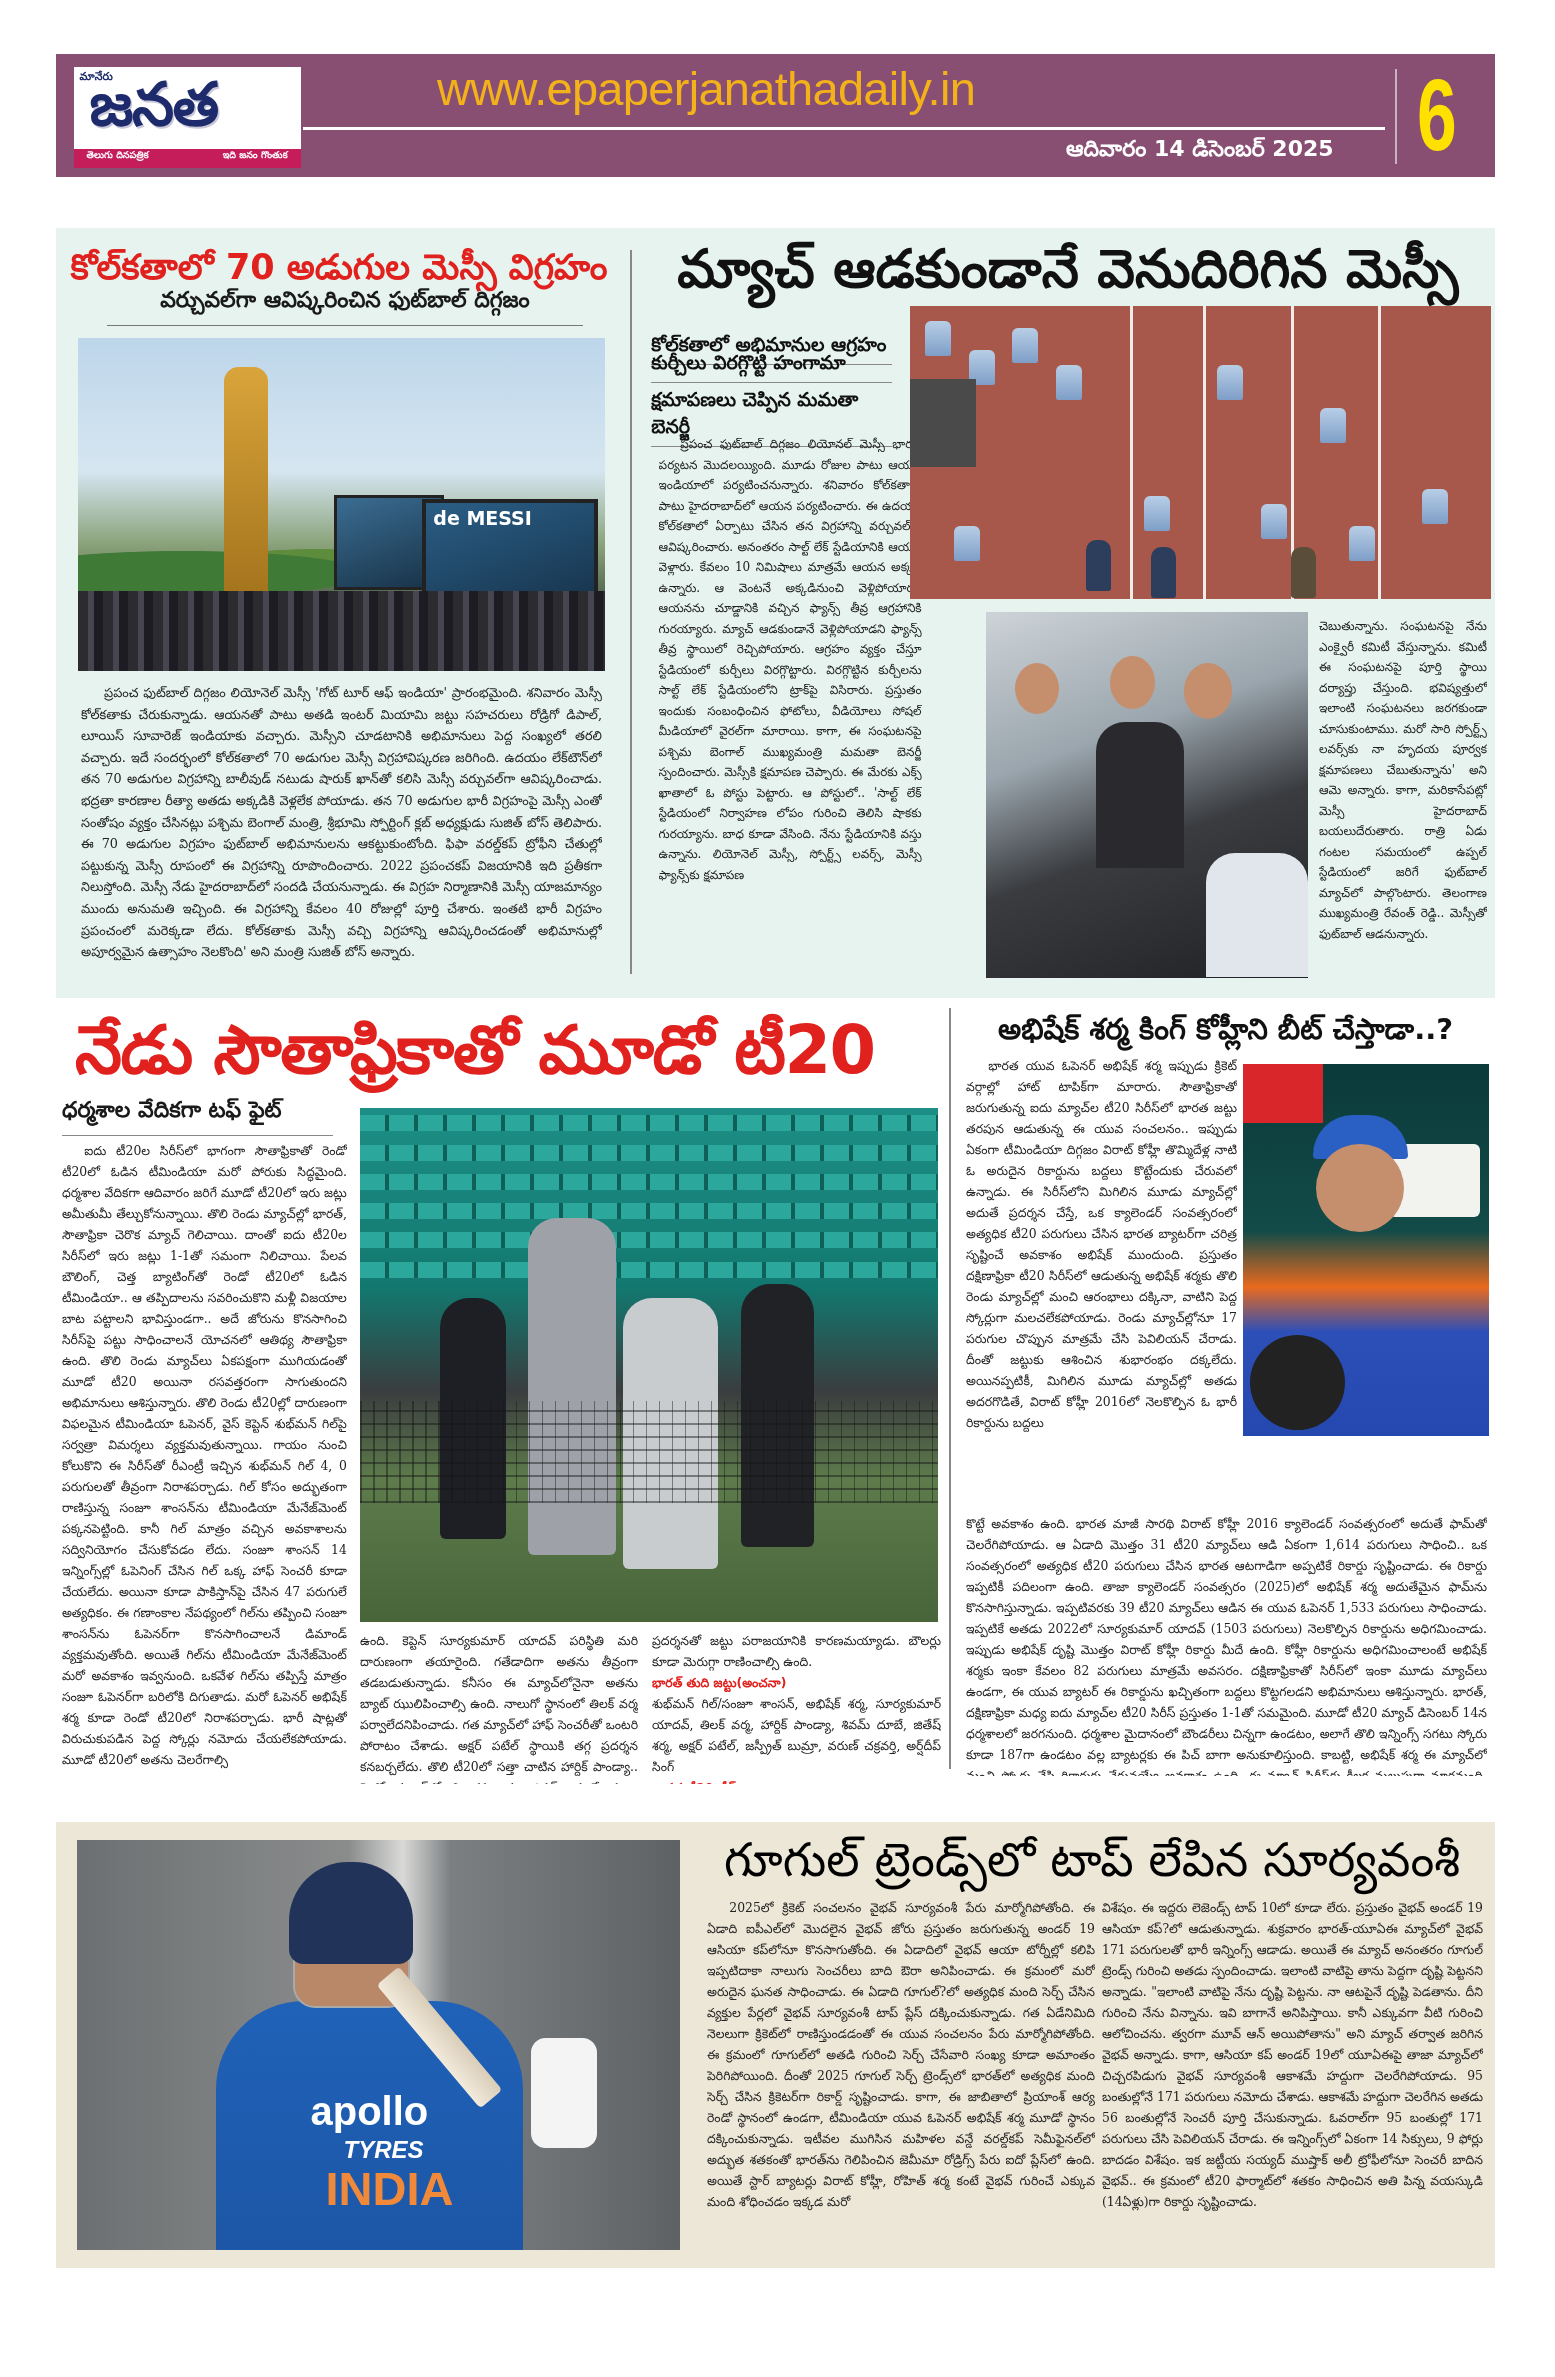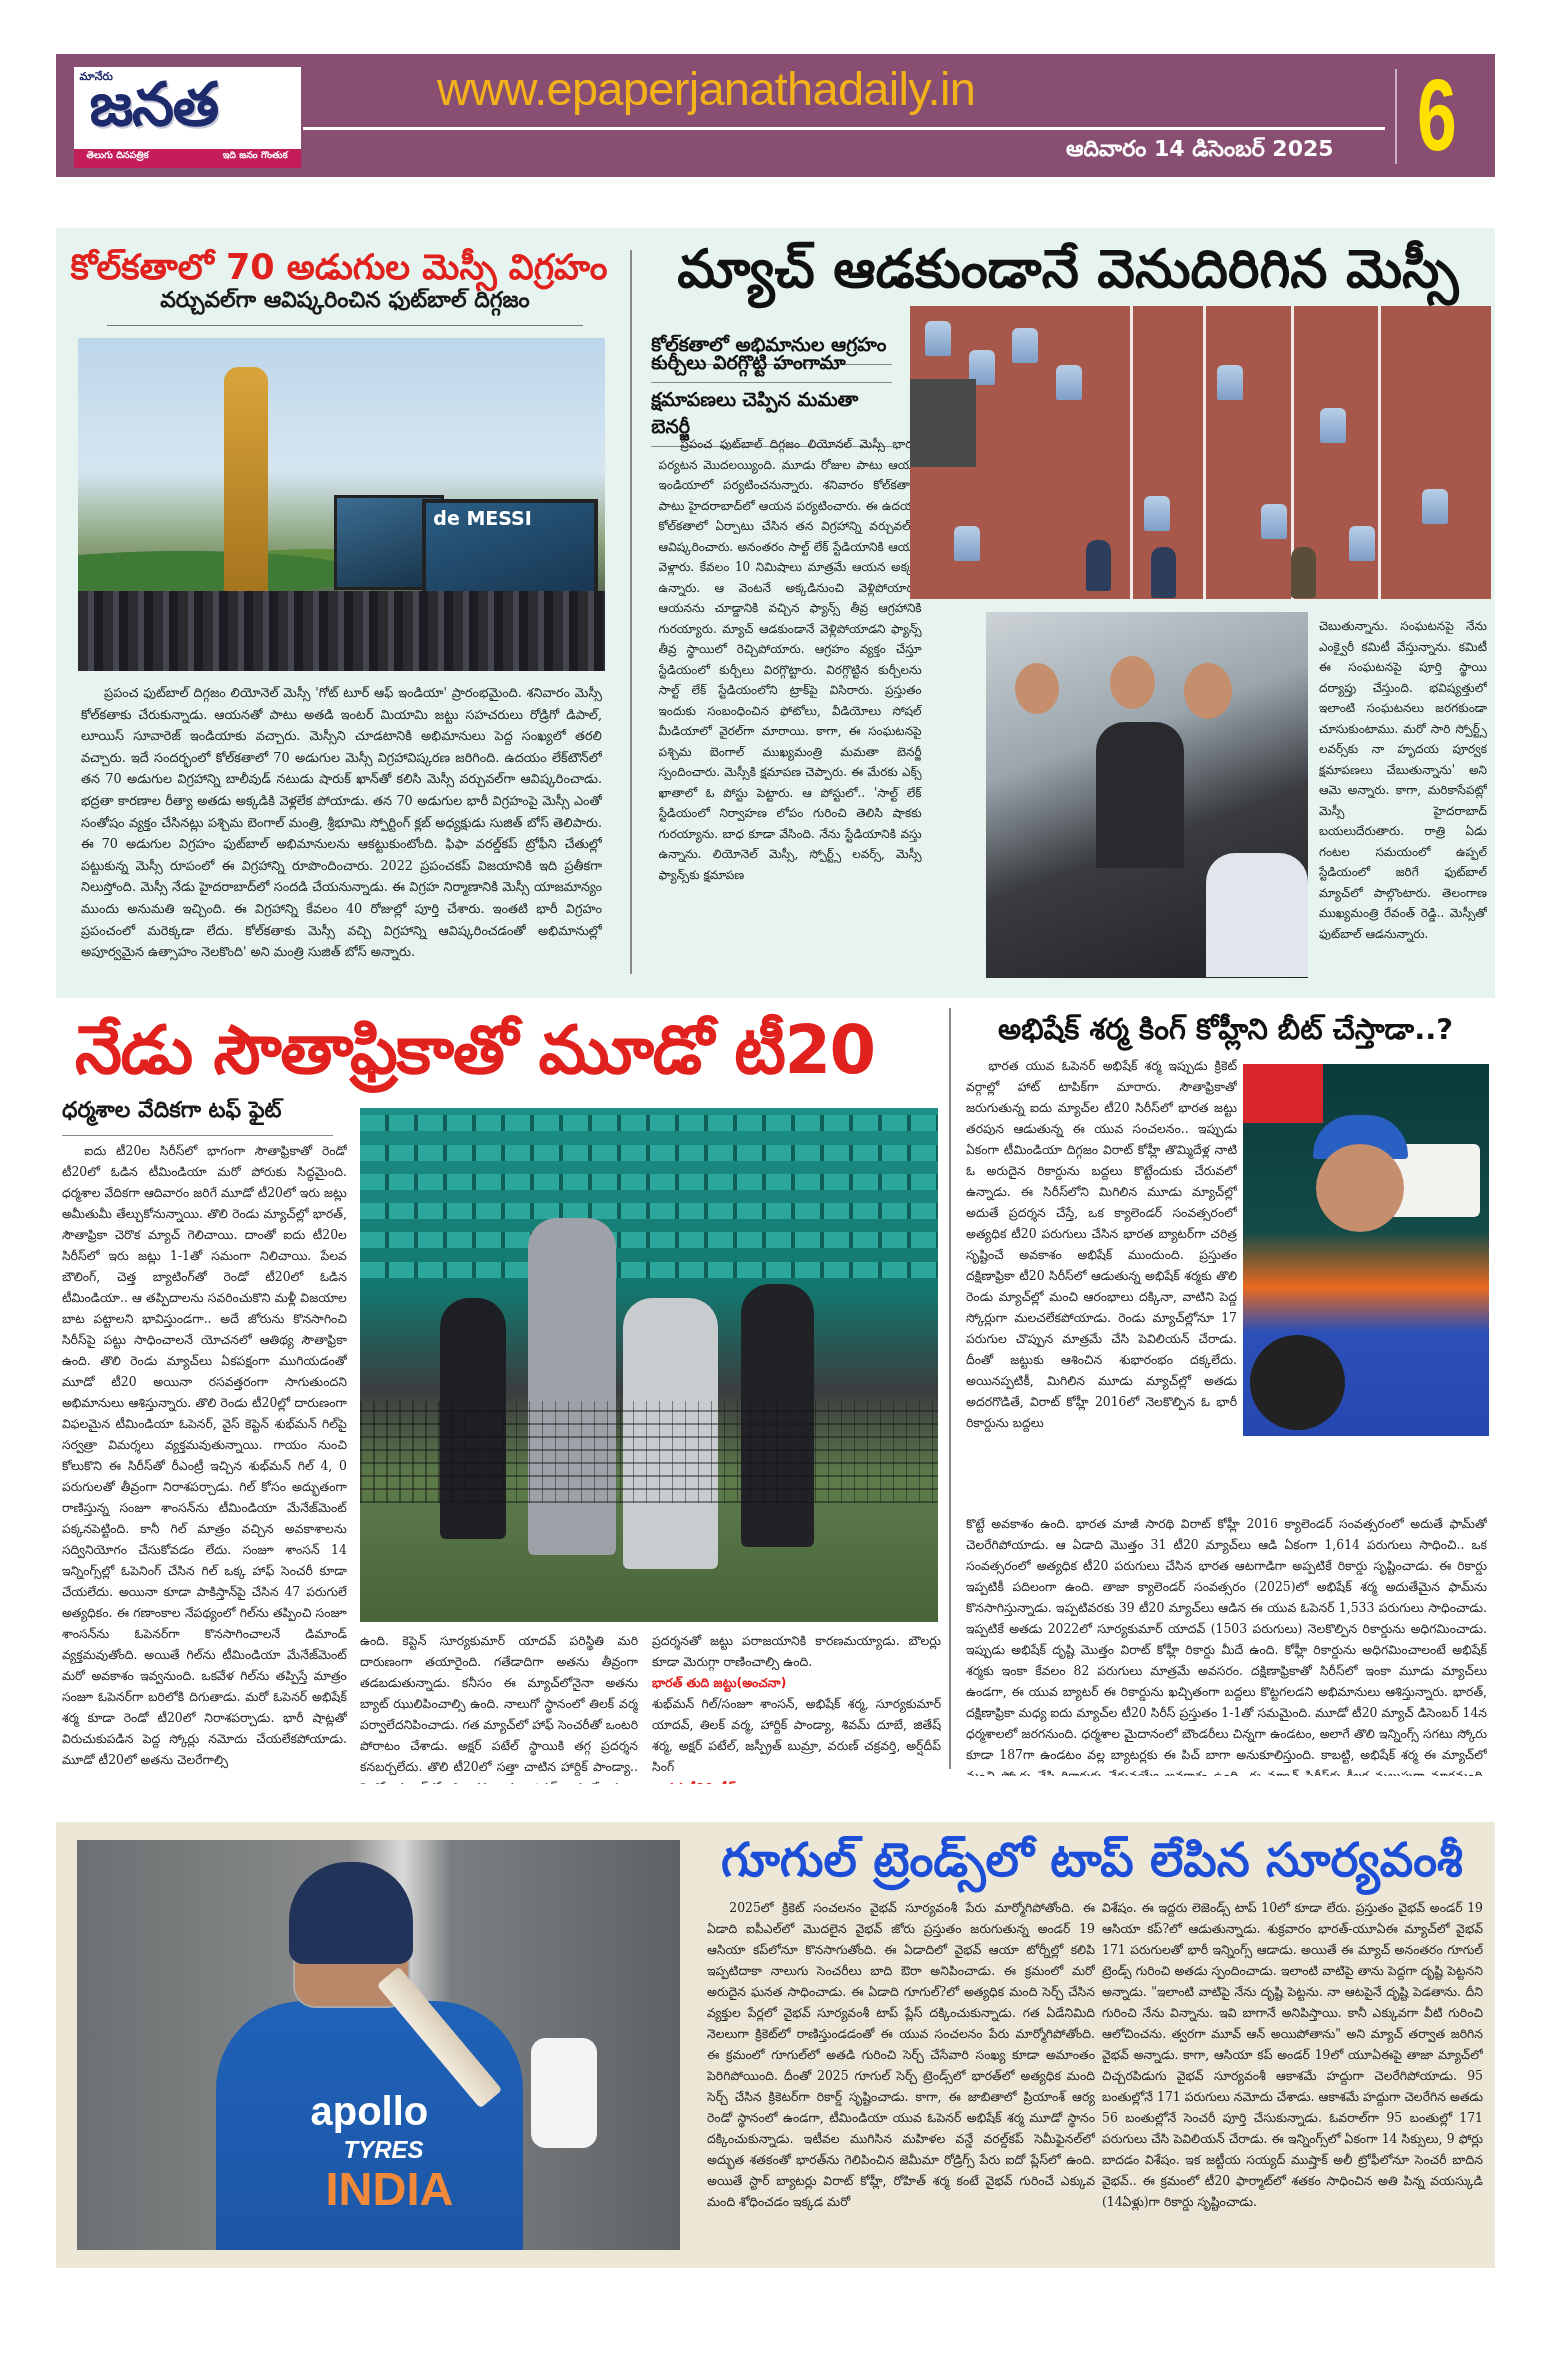--- a/index.html
+++ b/index.html
@@ -70,21 +70,21 @@
   .s2-right-wide { position: absolute; left: 910px; top: 505px; width: 521px; height: 263px; overflow: hidden; font-size: 12.4px; line-height: 21px; }
 
   
   .sec3 { position: absolute; left: 56px; top: 1822px; width: 1439px; height: 446px; background: #ece7d6; }
   .photo-vaibhav { left: 20.5px; top: 17.6px; width: 603px; height: 410px; background: linear-gradient(90deg, #6d7072 0%, #8a8c8c 45%, #d9dad8 54%, #7c7f82 62%, #5f6264 100%); }
   .jersey { position: absolute; left: 139px; top: 161px; width: 307px; height: 249px; background: linear-gradient(180deg, #1f62b8, #1d56a6); border-radius: 88px 88px 0 0; }
   .helmet { position: absolute; left: 212px; top: 22px; width: 124px; height: 102px; background: #22335a; border-radius: 59px 59px 14.6px 14.6px; }
   .faceguard { position: absolute; left: 216px; top: 95px; width: 117px; height: 73px; border: 2.9px solid #aaa; border-radius: 0 0 22px 22px; background: #b88869; }
   .bat { position: absolute; left: 348px; top: 117px; width: 29px; height: 161px; background: linear-gradient(90deg, #f2eadc, #d9cdb8); transform: rotate(-40deg); border-radius: 4.4px; }
   .jersey-text { position: absolute; color: #fff; font-weight: bold; font-family: "Liberation Sans", sans-serif; }
-  .s3-head { position: absolute; left: 637px; top: 10.2px; width: 798px; text-align: center; font-size: 47px; font-weight: bold; color: #1d4ed8; }
+  .s3-head { position: absolute; left: 637px; top: 10.2px; width: 798px; text-align: center; font-size: 47px; font-weight: normal; color: #000000; }
   .s3-col1 { position: absolute; left: 651px; top: 75px; width: 388px; height: 359px; overflow: hidden; font-size: 12.4px; line-height: 21px; }
   .s3-col2 { position: absolute; left: 1046px; top: 75px; width: 381px; height: 359px; overflow: hidden; font-size: 12.4px; line-height: 21px; }
   .indent { text-indent: 1.8em; }
 </style>
 </head>
 <body>
 
 <header class="masthead">
   <div class="logo-box">
     <span class="logo-small">మానేరు</span>

